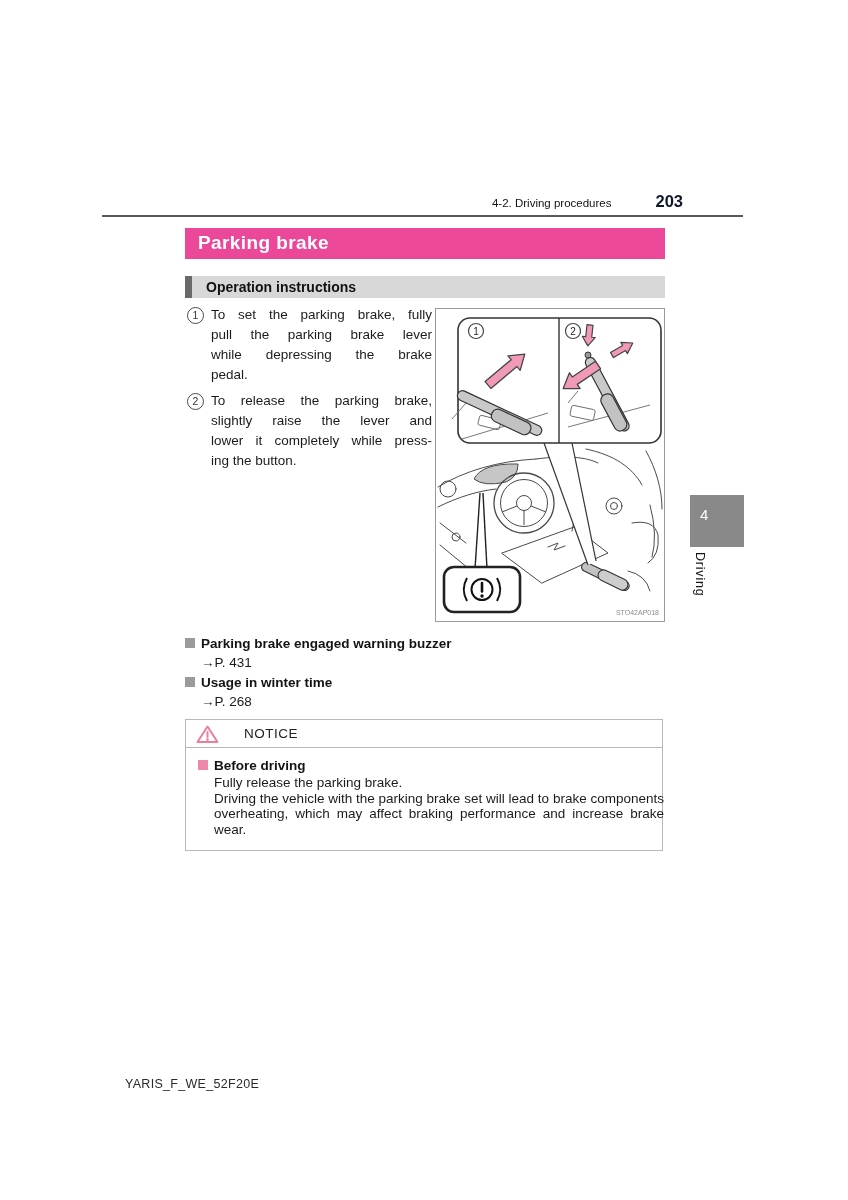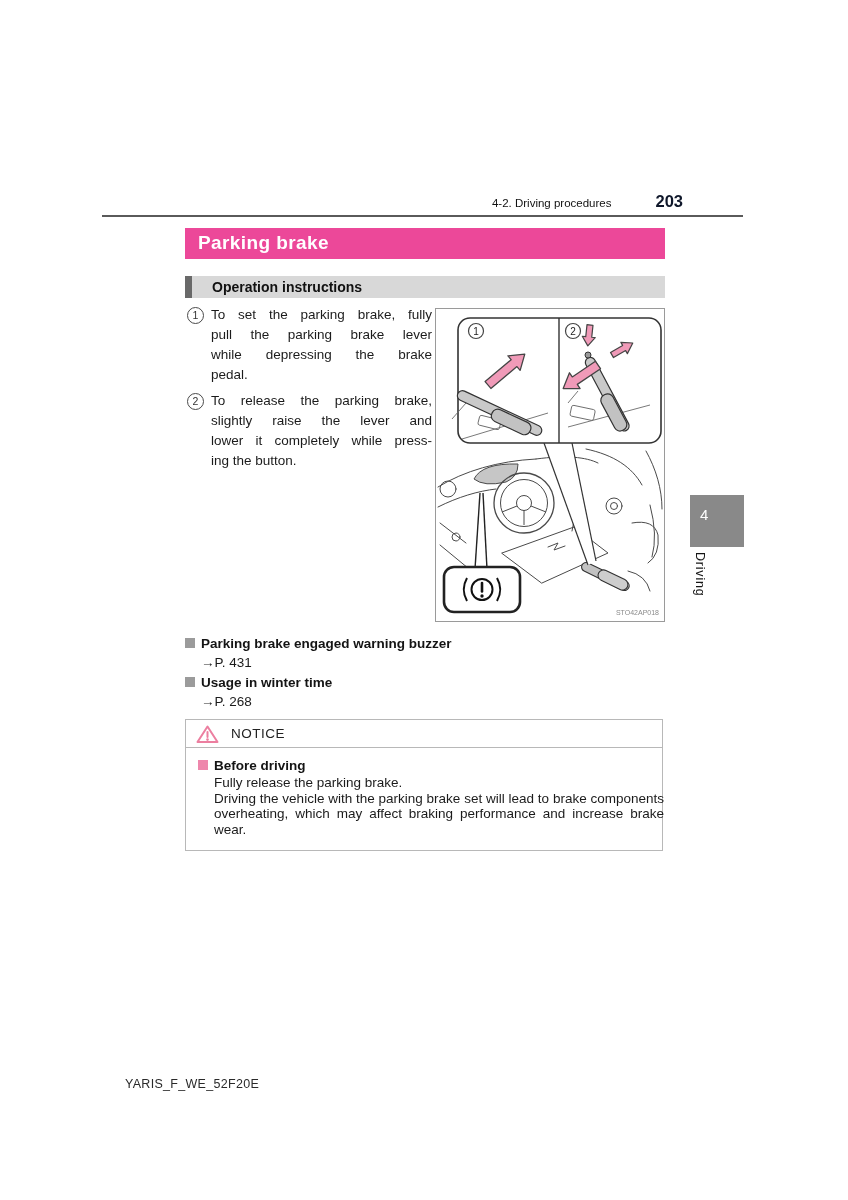--- a/index.html
+++ b/index.html
@@ -10,42 +10,42 @@
   
   .header-row{position:absolute;left:102px;top:192px;width:641px;display:flex;justify-content:flex-end;align-items:baseline;}
   .breadcrumb{font-size:11.5px;color:#111;}
   .pagenum{font-size:16.5px;font-weight:bold;margin-left:44px;margin-right:60px;color:#0f172a;}
   .header-rule{position:absolute;left:102px;top:215px;width:641px;height:2px;background:#5a5a5a;}
   
   .title-banner{position:absolute;left:185px;top:228px;width:480px;height:31px;background:#ec4899;box-sizing:border-box;
     color:#fff;font-size:19px;font-weight:bold;line-height:30px;padding-left:13px;letter-spacing:0.4px;}
   
   .section-bar{position:absolute;left:185px;top:276px;width:480px;height:22px;background:#d8d8d8;box-sizing:border-box;
-    border-left:7px solid #696969;font-size:14px;font-weight:bold;line-height:22px;padding-left:20px;color:#111;}
+    border-left:7px solid #696969;font-size:14px;font-weight:bold;line-height:22px;padding-left:14px;color:#111;}
   
   .instructions{position:absolute;left:187px;top:305px;width:245px;}
   .instr-item{display:flex;margin-bottom:6px;}
   .instr-num{flex:none;width:15px;height:15px;border:1.3px solid #4a4a4a;border-radius:50%;
     font-size:10.5px;line-height:15px;text-align:center;color:#333;margin:2px 7px 0 0;}
   .instr-lines{flex:1;font-size:13.5px;line-height:20px;color:#1b1b1b;}
   .jline{text-align:justify;text-align-last:justify;}
   .lline{text-align:left;}
   
   .figure{position:absolute;left:435px;top:308px;width:228px;height:312px;border:1px solid #9a9a9a;background:#fff;}
   .figure svg text{font-family:"Liberation Sans", sans-serif;}
   
   .notes{position:absolute;left:185px;top:634px;width:480px;}
   .note-title{display:flex;align-items:flex-start;font-weight:bold;font-size:13.5px;line-height:19px;color:#141414;}
   .sq{flex:none;width:10px;height:10px;background:#9b9b9b;margin:4px 6px 0 0;}
   .sq.pink{background:#ee87ac;margin-top:3px;}
   .note-ref{padding-left:16px;font-size:13.5px;line-height:19px;color:#1b1b1b;margin-bottom:1px;}
   
   .notice-box{position:absolute;left:185px;top:719px;width:478px;border:1px solid #b8b8b8;box-sizing:border-box;background:#fff;}
   .notice-header{height:27px;border-bottom:1px solid #b8b8b8;display:flex;align-items:center;padding-left:10px;}
-  .notice-label{font-size:13.5px;color:#222;margin-left:12px;letter-spacing:0.5px;}
+  .notice-label{font-size:13.5px;color:#222;margin-left:25px;letter-spacing:0.5px;}
   .notice-body{padding:9px 12px 13px 12px;}
   .notice-title{display:flex;align-items:flex-start;font-weight:bold;font-size:13.5px;line-height:18px;color:#141414;}
   .notice-par{margin-left:16px;width:450px;font-size:13.5px;line-height:15.6px;color:#1b1b1b;}
   .notice-par .wrap{text-align:justify;}
   
   .side-tab{position:absolute;left:690px;top:495px;width:54px;height:52px;background:#898989;box-sizing:border-box;
     color:#fff;font-size:15px;padding:11px 0 0 10px;}
   .side-label{position:absolute;left:693px;top:552px;writing-mode:vertical-rl;text-orientation:mixed;
     font-size:12.5px;color:#151515;letter-spacing:0.8px;}
   

